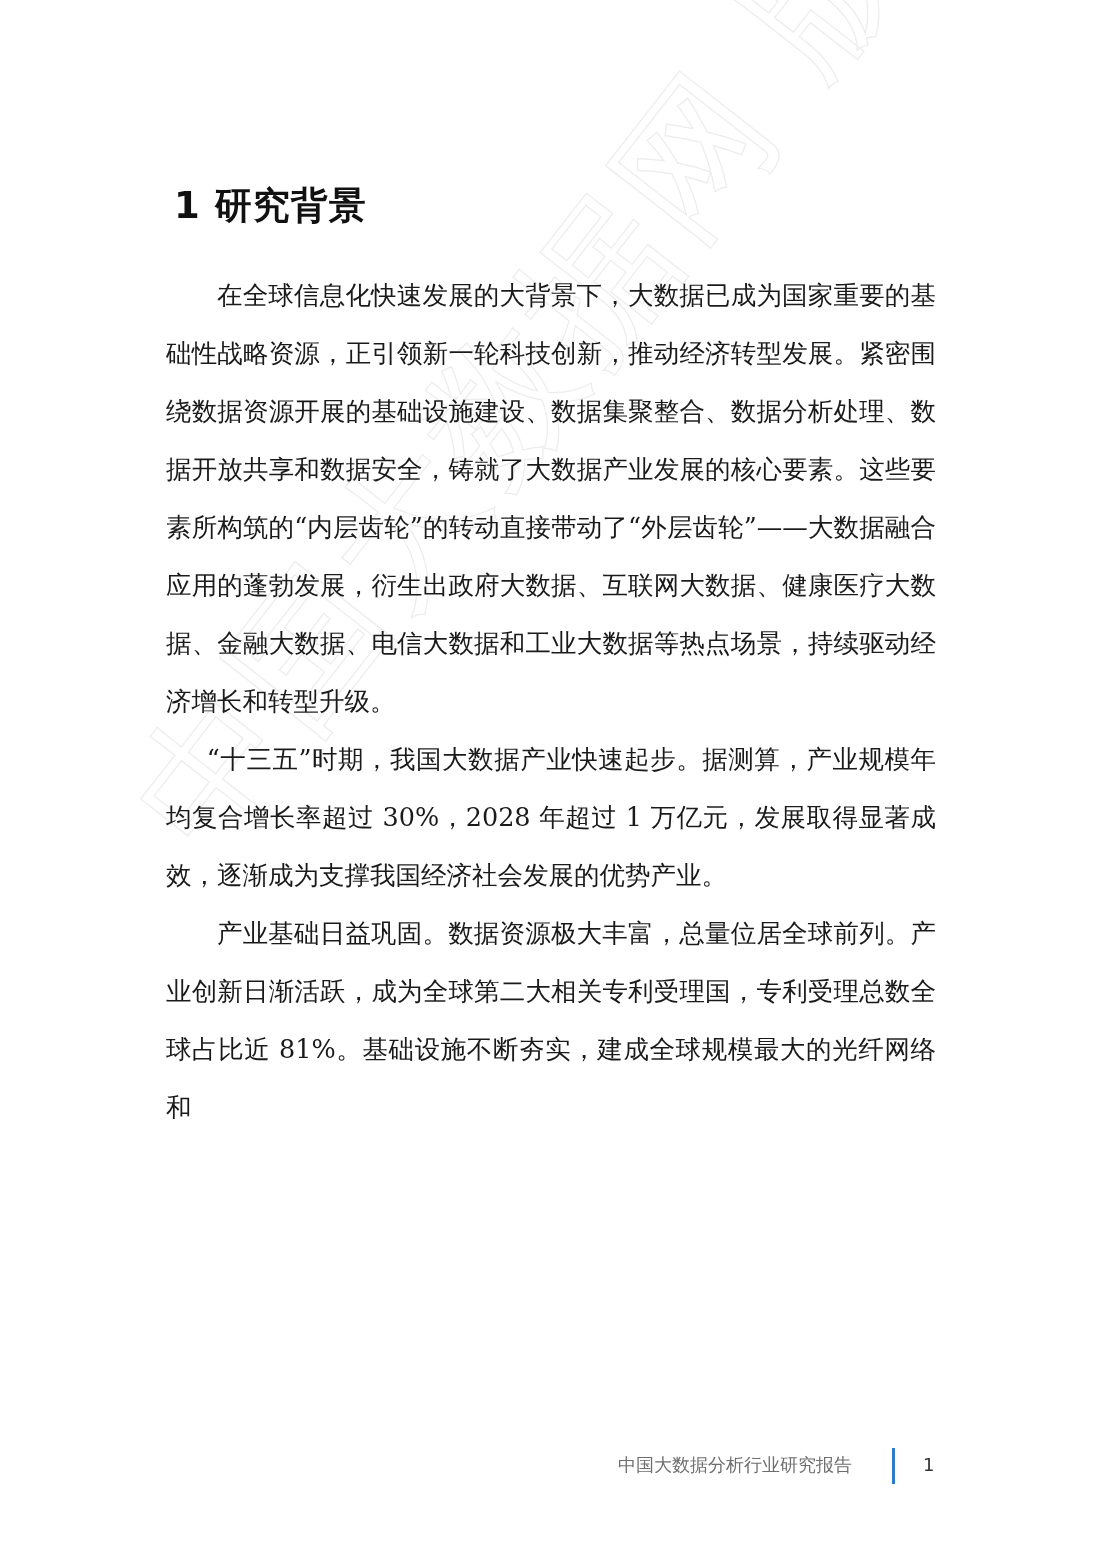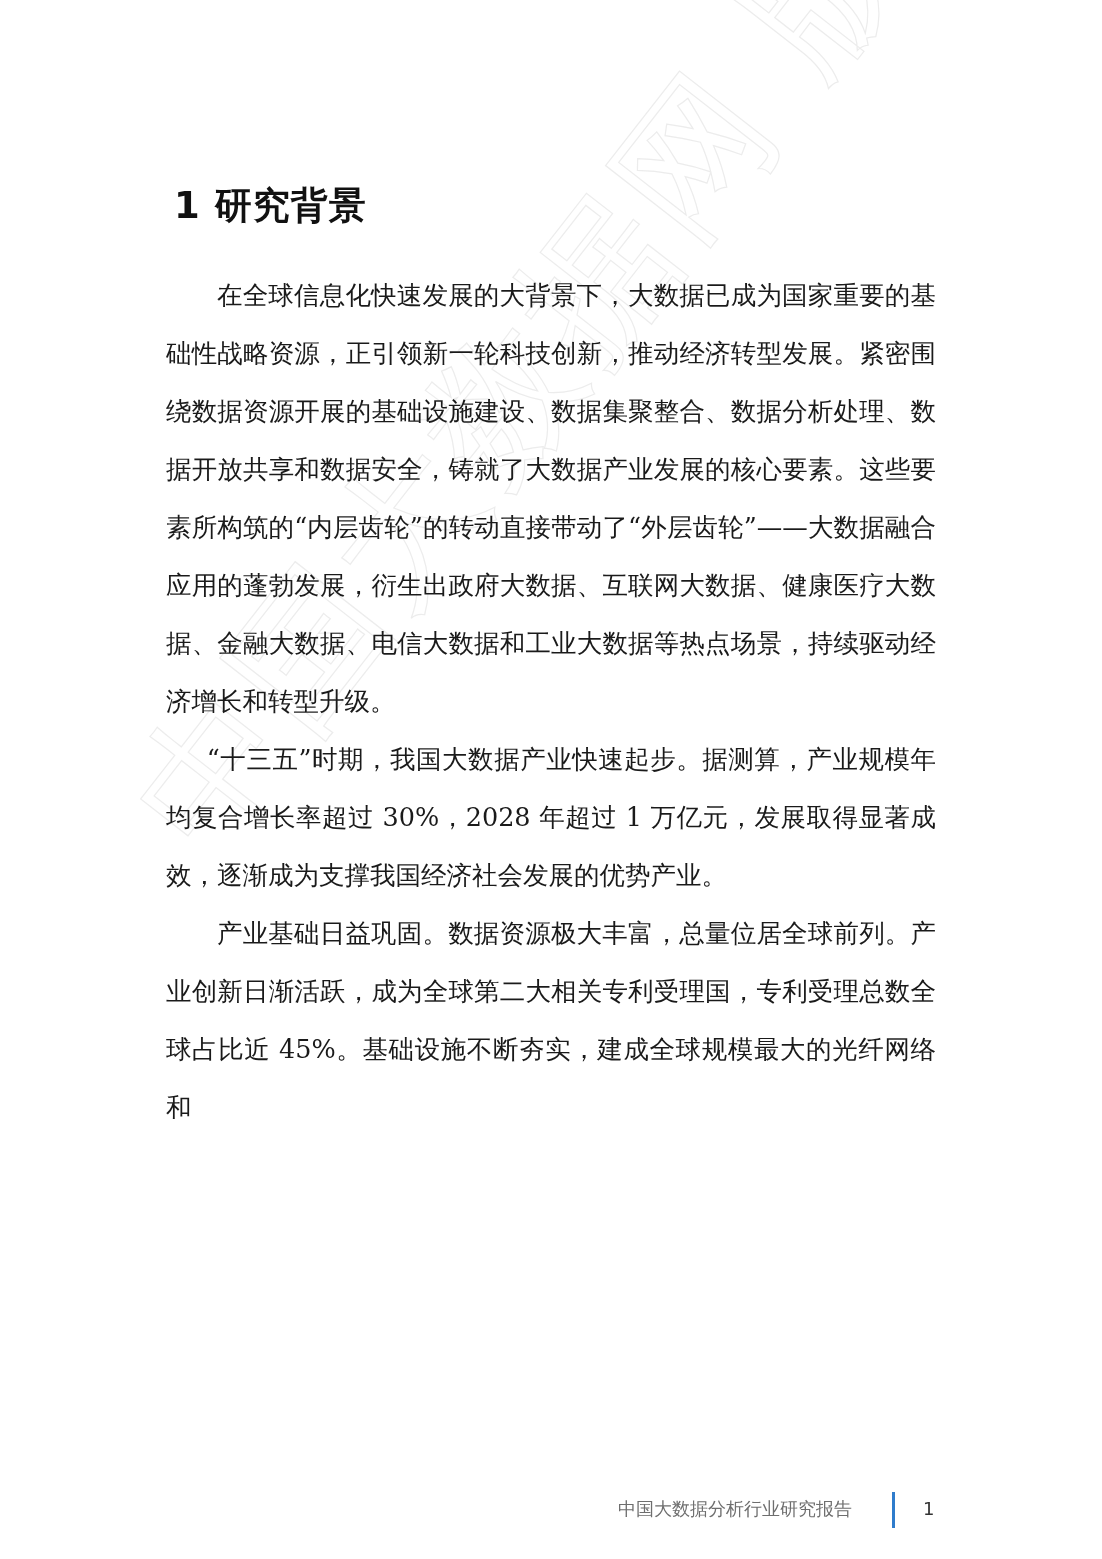--- a/index.html
+++ b/index.html
@@ -46,21 +46,21 @@
       font-size: 25.5px;
       line-height: 58px;
       text-align: justify;
       text-indent: 2em;
       color: #1a1a1a;
       word-break: break-all;
     }
     .para.q-indent { text-indent: 1.6em; }
     .footer {
       position: absolute;
-      top: 1492px;
+      top: 1448px;
       left: 0;
       width: 944px;
       height: 40px;
     }
     .footer-title {
       position: absolute;
       left: 618px;
       top: 4px;
       font-family: "DejaVu Sans", "Liberation Sans", sans-serif;
       font-size: 18px;
@@ -108,21 +108,21 @@
 
   <div class="watermark">中国大数据网 版权所有</div>
 
   <h1 class="heading">
     <span class="num">1</span><span>研究背景</span>
   </h1>
 
   <div class="body-text">
     <p class="para">在全球信息化快速发展的大背景下，大数据已成为国家重要的基础性战略资源，正引领新一轮科技创新，推动经济转型发展。紧密围绕数据资源开展的基础设施建设、数据集聚整合、数据分析处理、数据开放共享和数据安全，铸就了大数据产业发展的核心要素。这些要素所构筑的“内层齿轮”的转动直接带动了“外层齿轮”——大数据融合应用的蓬勃发展，衍生出政府大数据、互联网大数据、健康医疗大数据、金融大数据、电信大数据和工业大数据等热点场景，持续驱动经济增长和转型升级。</p>
     <p class="para q-indent">“十三五”时期，我国大数据产业快速起步。据测算，产业规模年均复合增长率超过 30%，2028 年超过 1 万亿元，发展取得显著成效，逐渐成为支撑我国经济社会发展的优势产业。</p>
-    <p class="para">产业基础日益巩固。数据资源极大丰富，总量位居全球前列。产业创新日渐活跃，成为全球第二大相关专利受理国，专利受理总数全球占比近 45%。基础设施不断夯实，建成全球规模最大的光纤网络和</p>
+    <p class="para">产业基础日益巩固。数据资源极大丰富，总量位居全球前列。产业创新日渐活跃，成为全球第二大相关专利受理国，专利受理总数全球占比近 81%。基础设施不断夯实，建成全球规模最大的光纤网络和</p>
   </div>
 
   <div class="footer">
     <span class="footer-title">中国大数据分析行业研究报告</span>
     <span class="footer-bar"></span>
     <span class="footer-page">1</span>
   </div>
 
 </div>
 

